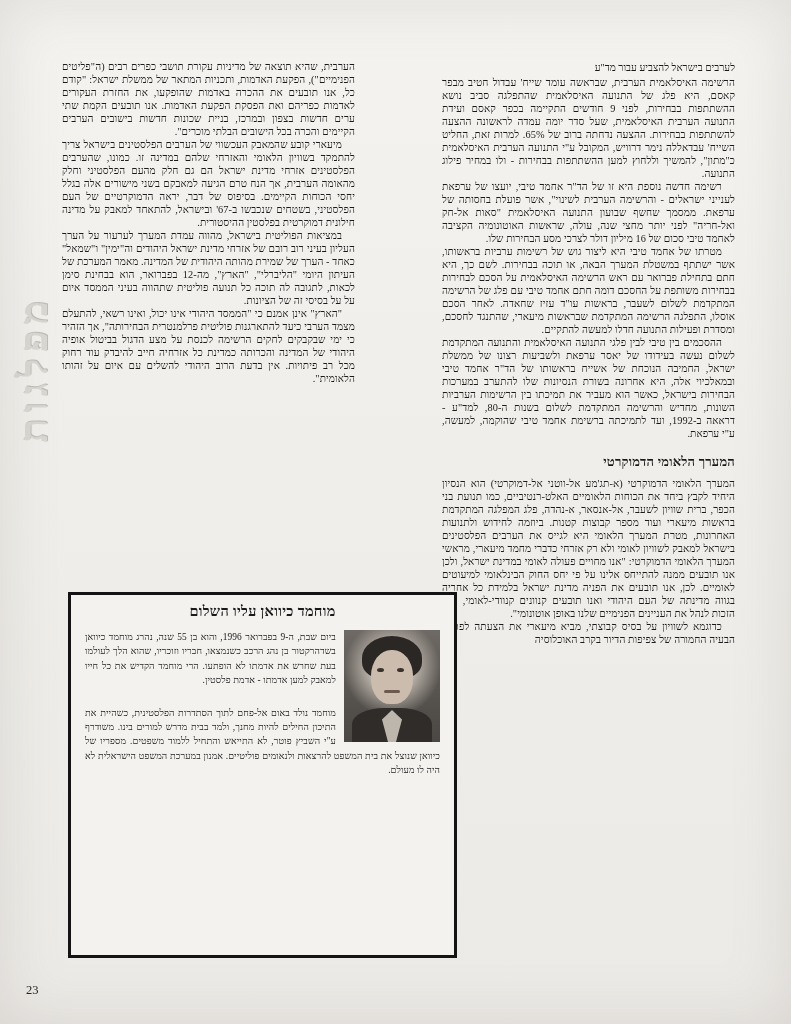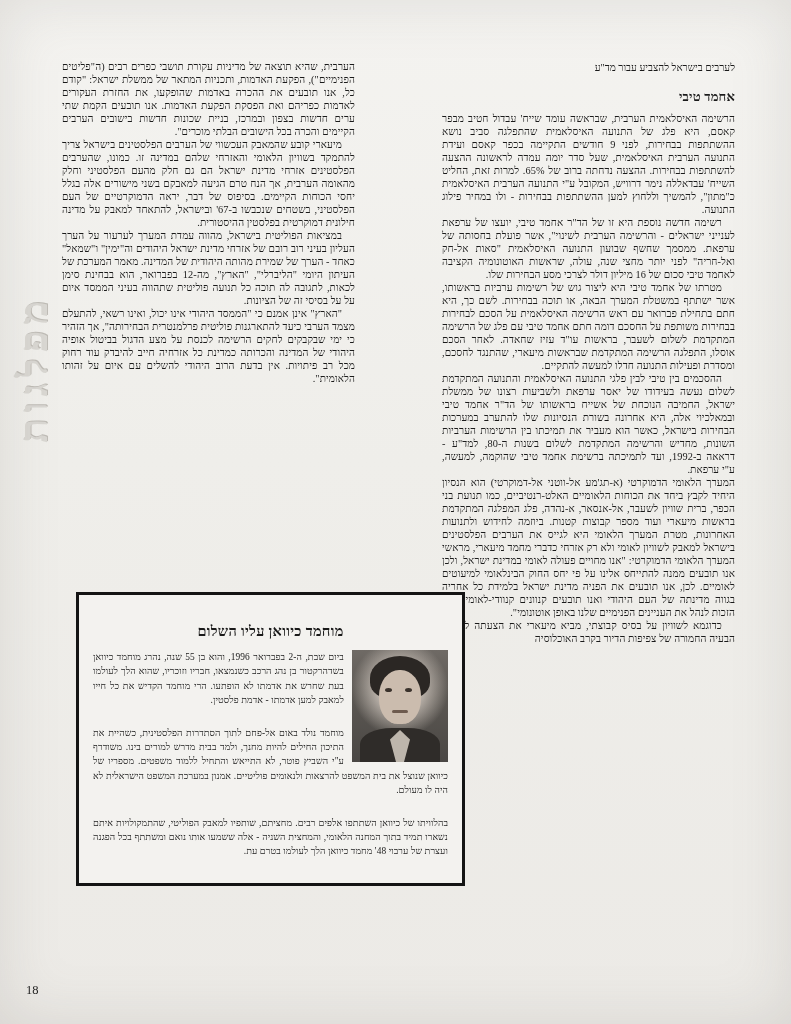--- a/index.html
+++ b/index.html
@@ -91,29 +91,29 @@
     letter-spacing: 6px;
     color: #d9d7d2;
     text-shadow: 1px 1px 0 #bfbcb6;
     font-family: "Liberation Serif", serif;
     user-select: none;
   }
 
   
   .sidebox {
     position: absolute;
-    left: 76px;
+    left: 68px;
     top: 592px;
     width: 389px;
-    height: 294px;
+    height: 366px;
     border: 3px solid #141414;
     background: #f3f2ef;
     direction: rtl;
     box-sizing: border-box;
-    padding: 26px 14px 10px 14px;
+    padding: 6px 14px 10px 14px;
   }
   .sidebox h3 {
     margin: 2px 0 10px 0;
     font-size: 14.5px;
     font-weight: bold;
     text-align: center;
     letter-spacing: 0.3px;
   }
   .portrait {
     float: right;
@@ -193,27 +193,27 @@
 <div class="page">
   <div class="page-inner">
 
     <div class="vert-word">מפלגות</div>
 
     <div class="columns">
 
       <div class="col col-right">
         <div class="lead-line">לערבים בישראל להצביע עבור מד"ע</div>
 
-        <h2 class="sec first">אחמד טיבי</h2>
 
         <p>הרשימה האיסלאמית הערבית, שבראשה עומד שייח' עבדול חטיב מבפר קאסם, היא פלג של התנועה האיסלאמית שהתפלגה סביב נושא ההשתתפות בבחירות, לפני 9 חודשים התקיימה בכפר קאסם ועידת התנועה הערבית האיסלאמית, שעל סדר יומה עמדה לראשונה ההצעה להשתתפות בבחירות. ההצעה נדחתה ברוב של 65%. למרות זאת, החליט השייח' עבדאללה נימר דרוויש, המקובל ע"י התנועה הערבית האיסלאמית כ"מתון", להמשיך וללחוץ למען ההשתתפות בבחירות - ולו במחיר פילוג התנועה.</p>
         <p class="indent space-top">רשימה חדשה נוספת היא זו של הד"ר אחמד טיבי, יועצו של ערפאת לענייני ישראלים - והרשימה הערבית לשינוי", אשר פועלת בחסותה של ערפאת. ממסמך שחשף שבועון התנועה האיסלאמית "סאות אל-חק ואל-חריה" לפני יותר מחצי שנה, עולה, שראשות האוטונומיה הקציבה לאחמד טיבי סכום של 16 מיליון דולר לצרכי מסע הבחירות שלו.</p>
         <p class="indent space-top">מטרתו של אחמד טיבי היא ליצור גוש של רשימות ערביות בראשותו, אשר ישתתף במשטלת המערך הבאה, או תוכה בבחירות. לשם כך, היא חתם בתחילת פברואר עם ראש הרשימה האיסלאמית על הסכם לבחירות בבחירות משותפת על החסכם דומה חתם אחמד טיבי עם פלג של הרשימה המתקדמת לשלום לשעבר, בראשות עו"ד עזיז שחאדה. לאחר הסכם אוסלו, התפלגה הרשימה המתקדמת שבראשות מיעארי, שהתנגד לחסכם, ומסדרת ופעילות התנועה חדלו למעשה להתקיים.</p>
         <p class="indent space-top">ההסכמים בין טיבי לבין פלגי התנועה האיסלאמית והתנועה המתקדמת לשלום נעשה בעידודו של יאסר ערפאת ולשביעות רצונו של ממשלת ישראל, החמיבה הנוכחת של אשייח בראשותו של הד"ר אחמד טיבי ובמאלכיוי אלה, היא אחרונה בשורת הנסיונות שלו להתערב במערכות הבחירות בישראל, כאשר הוא מעביר את תמיכתו בין הרשימות הערביות השונות, מחדיש והרשימה המתקדמת לשלום בשנות ה-80, למד"ע - דראאה ב-1992, ועד לתמיכתה ברשימת אחמד טיבי שהוקמה, למעשה, ע"י ערפאת.</p>
 
+        <h2 class="sec">המערך הלאומי הדמוקרטי</h2>
 
         <p>המערך הלאומי הדמוקרטי (א-תג'מע אל-ווטני אל-דמוקרטי) הוא הנסיון היחיד לקבץ ביחד את הכוחות הלאומיים האלט-רנטיביים, כמו תנועת בני הכפר, ברית שוויון לשעבר, אל-אנסאר, א-נהדה, פלג המפלגה המתקדמת בראשות מיעארי ועוד מספר קבוצות קטנות. ביוזמה לחידוש ולתנועות האחרונות, מטרת המערך הלאומי היא לגייס את הערבים הפלסטינים בישראל למאבק לשוויון לאומי ולא רק אזרחי כדברי מחמד מיעארי, מראשי המערך הלאומי הדמוקרטי: "אנו מחויים פעולה לאומי במדינת ישראל, ולכן אנו תובעים ממנה להתייחס אלינו על פי יחס החוק הבינלאומי למיעוטים לאומיים. לכן, אנו תובעים את הפניה מדינת ישראל בלמידת כל אחריה בגווה מדינתה של העם היהודי ואנו תובעים קנוונים קנוודי-לאומי, ואת הזכות לנהל את העניינים הפנימיים שלנו באופן אוטונומי".</p>
         <p class="indent space-top">כדוגמא לשוויון על בסיס קבוצתי, מביא מיעארי את הצעתה לפתרון הבעיה החמורה של צפיפות הדיור בקרב האוכלוסיה</p>
       </div>
 
       <div class="col col-left">
         <p>הערבית, שהיא תוצאה של מדיניות עקורת תושבי כפרים רבים (ה"פליטים הפנימיים"), הפקעת האדמות, ותכניות המתאר של ממשלת ישראל: "קודם כל, אנו תובעים את ההכרה באדמות שהופקעו, את החזרת העקורים לאדמות כפריהם ואת הפסקת הפקעת האדמות. אנו תובעים הקמת שתי ערים חדשות בצפון ובמרכז, בניית שכונות חדשות בישובים הערבים הקיימים והכרה בכל הישובים הבלתי מוכרים".</p>
         <p class="indent space-top">מיעארי קובע שהמאבק העכשווי של הערבים הפלסטינים בישראל צריך להתמקד בשוויון הלאומי והאזרחי שלהם במדינה זו. כמונו, שהערבים הפלסטינים אזרחי מדינת ישראל הם גם חלק מהעם הפלסטיני וחלק מהאומה הערבית, אך הנח טרם הגיעה למאבקם בשני מישורים אלה בגלל יחסי הכוחות הקיימים. בסיפוס של דבר, יראה הדמוקרטיים של העם הפלסטיני, בשטחים שנכבשו ב-67' ובישראל, להתאחד למאבק על מדינה חילונית דמוקרטית בפלסטין ההיסטורית.</p>
         <p class="indent space-top">במציאות הפוליטית בישראל, מהווה עמדת המערך לערעור על הערך העליון בעיני רוב רובם של אזרחי מדינת ישראל היהודים וה"ימין" ו"שמאל" כאחד - הערך של שמירת מהותה היהודית של המדינה. מאמר המערכת של העיתון היומי "הליברלי", "הארץ", מה-12 בפברואר, הוא בבחינת סימן לכאות, לתגובה לה תוכה כל תנועה פוליטית שתהווה בעיני הממסד איום על על בסיסי זה של הציונות.</p>
         <p class="indent space-top">"הארץ" אינן אמנם כי "הממסד היהודי אינו יכול, ואינו רשאי, להתעלם מצמד הערבי כיעד להתארגנות פוליטית פרלמנטרית הבחירותה", אך הזהיר כי ימי שבקבקים לחקים הרשימה לכנסת על מצע הדגול בביטול אופיה היהודי של המדינה והכרותה כמדינת כל אזרחיה חייב להיבדק עוד רחוק מכל רב פיתויות. אין בדעת הרוב היהודי להשלים עם איום על זהותו הלאומית".</p>
@@ -226,22 +226,21 @@
       <div class="portrait">
         <div class="torso"></div>
         <div class="hair"></div>
         <div class="face"></div>
         <div class="eyeL"></div>
         <div class="eyeR"></div>
         <div class="mouth"></div>
         <div class="shirt"></div>
       </div>
 
-      <p>ביום שבת, ה-2 בפברואר 1996, והוא בן 55 שנה, נהרג מוחמד כיוואן בשדהרקטור בן נהג הרכב כשנמצאו, חבריו וזוכריו, שהוא הלך לעולמו בעת שחרש את אדמתו לא הופתעו. הרי מוחמד הקדיש את כל חייו למאבק למען אדמתו - אדמת פלסטין.</p>
+      <p>ביום שבת, ה-9 בפברואר 1996, והוא בן 55 שנה, נהרג מוחמד כיוואן בשדהרקטור בן נהג הרכב כשנמצאו, חבריו וזוכריו, שהוא הלך לעולמו בעת שחרש את אדמתו לא הופתעו. הרי מוחמד הקדיש את כל חייו למאבק למען אדמתו - אדמת פלסטין.</p>
       <p>מוחמד נולד באום אל-פחם לתוך הסתדרות הפלסטינית, כשהיית את התיכון החילים להיות מחנך, ולמד בבית מדרש למורים בינו. משודרף ע"י השביץ פוטר, לא התייאש והתחיל ללמוד משפטים. מספריו של כיוואן שנוצל את בית המשפט להרצאות ולנאומים פוליטיים. אמנון במערכת המשפט הישראלית לא היה לו מעולם.</p>
-      <p>בהלוויתו של כיוואן השתתפו אלפים רבים. מחציתם, שותפיו למאבק הפוליטי, שהתמקולויות איתם נשארו תמיד בתוך המחנה הלאומי, והמחצית השניה - אלה ששמעו אותו נואם ומשתתף בכל הפגנה ועצרת של ערבוי 48' מחמד כיוואן הלך לעולמו בטרם עת.</p>
     </div>
 
-    <div class="pageno">18</div>
+    <div class="pageno">23</div>
 
     <div class="vignette"></div>
   </div>
 </div>
 
 </body></html>

